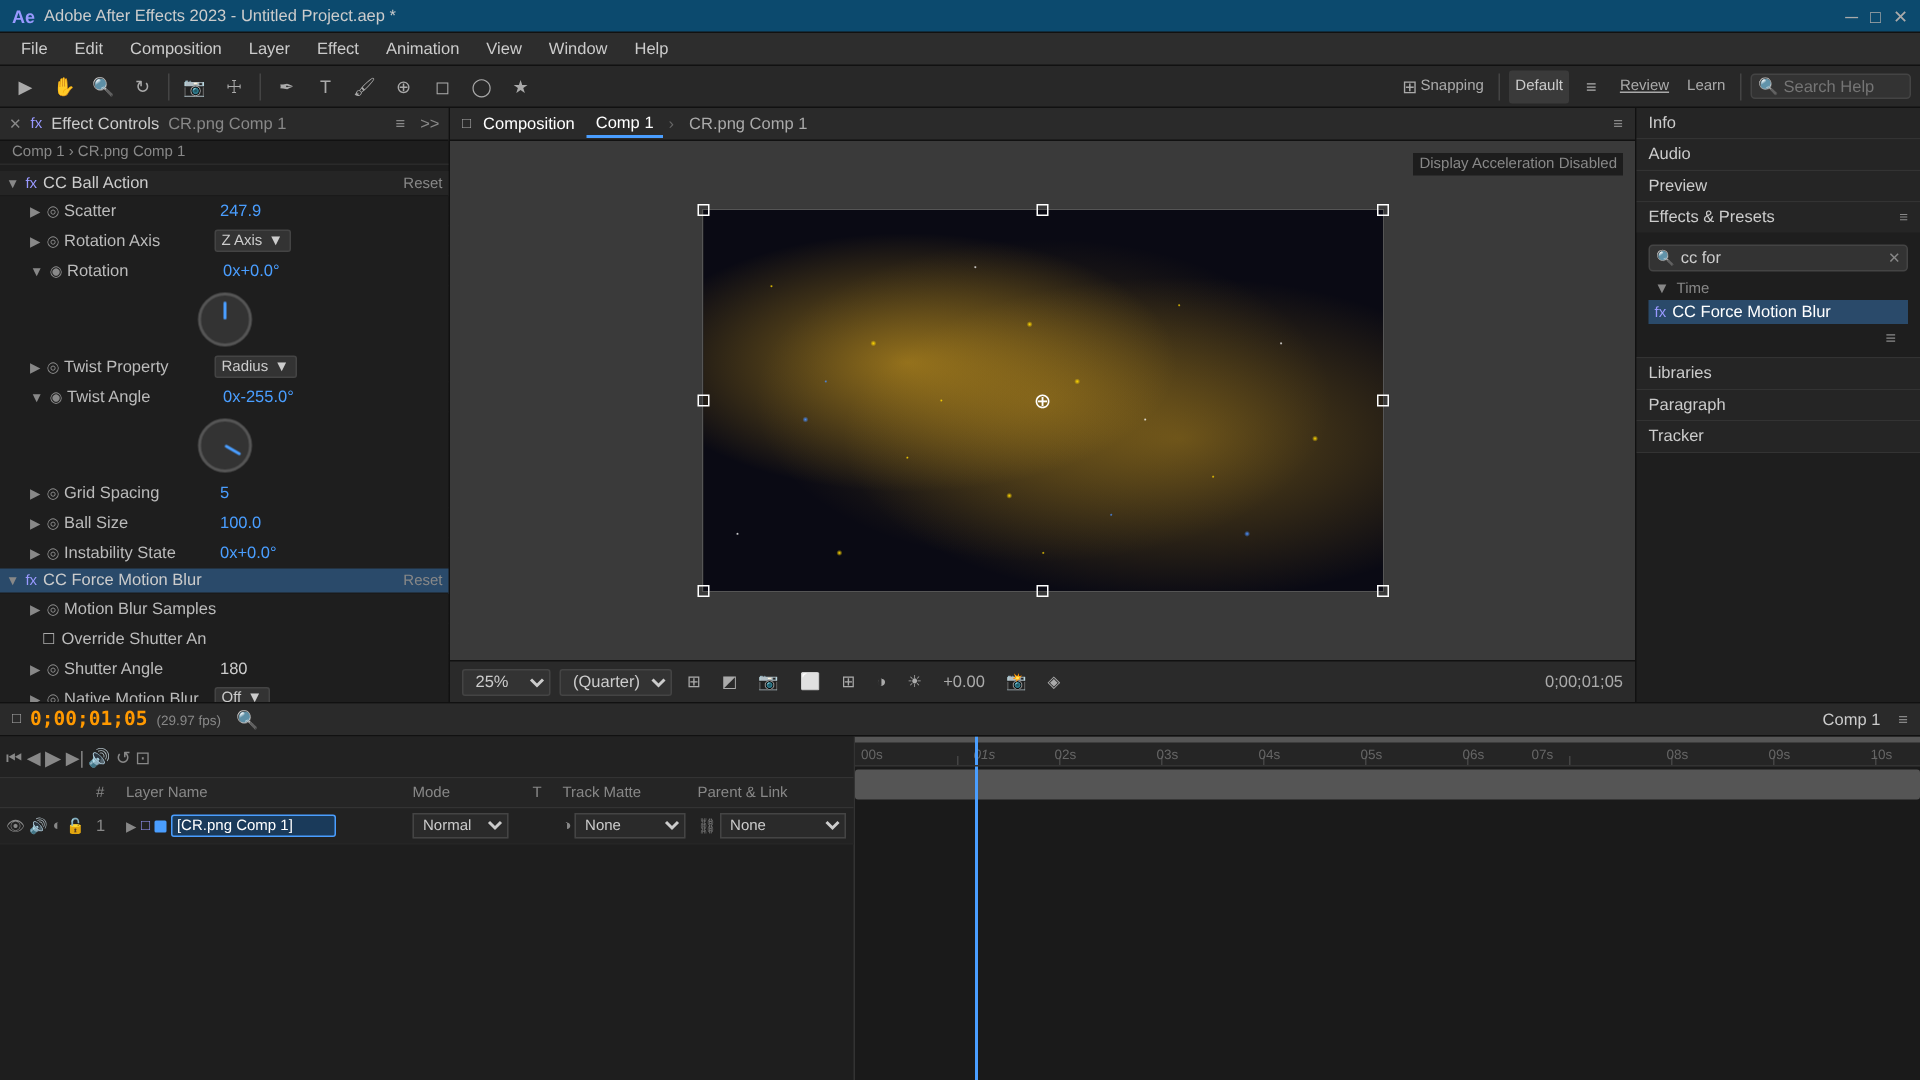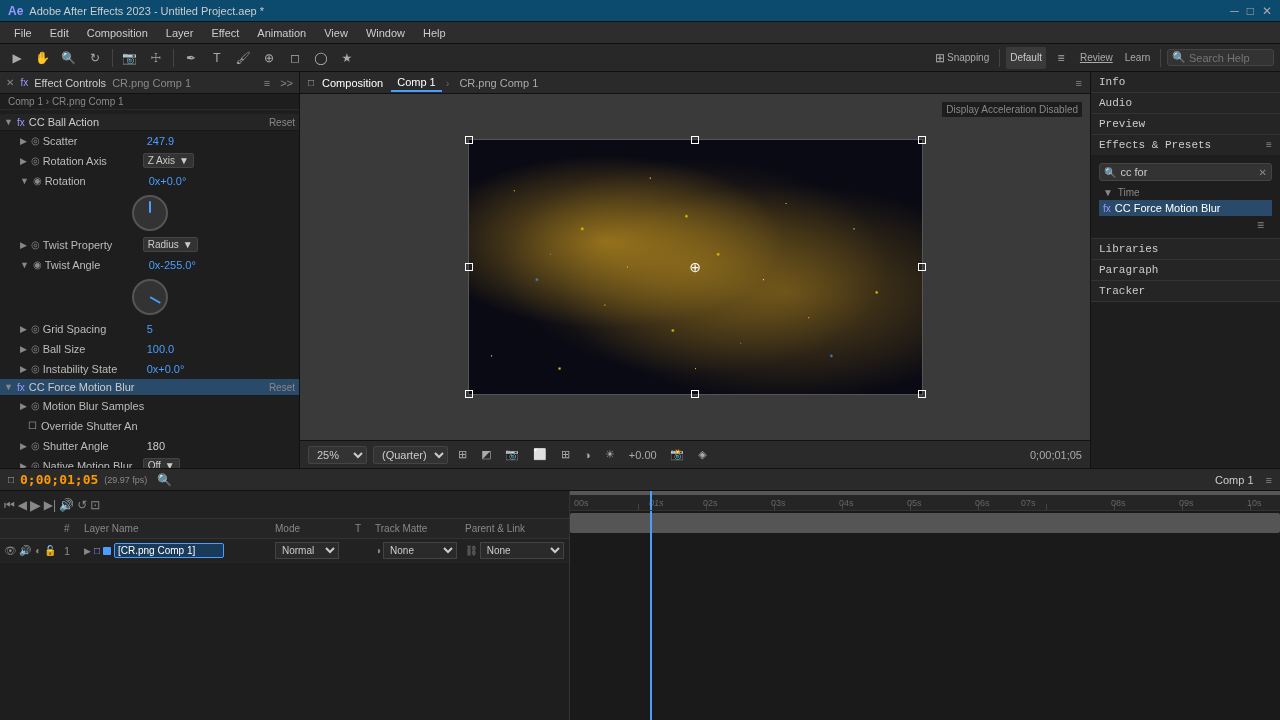--- a/index.html
+++ b/index.html
@@ -333,21 +333,20 @@
     }
     .right-section-header {
       padding: 4px 8px;
       font-size: 11px;
       color: #ccc;
       cursor: pointer;
       display: flex;
       align-items: center;
       justify-content: space-between;
       background: #252525;
-      font-family: Liberation Mono, monospace;
     }
     .right-section-content {
       padding: 4px 8px;
     }
     .search-box {
       display: flex;
       align-items: center;
       background: #333;
       border: 1px solid #444;
       border-radius: 3px;

